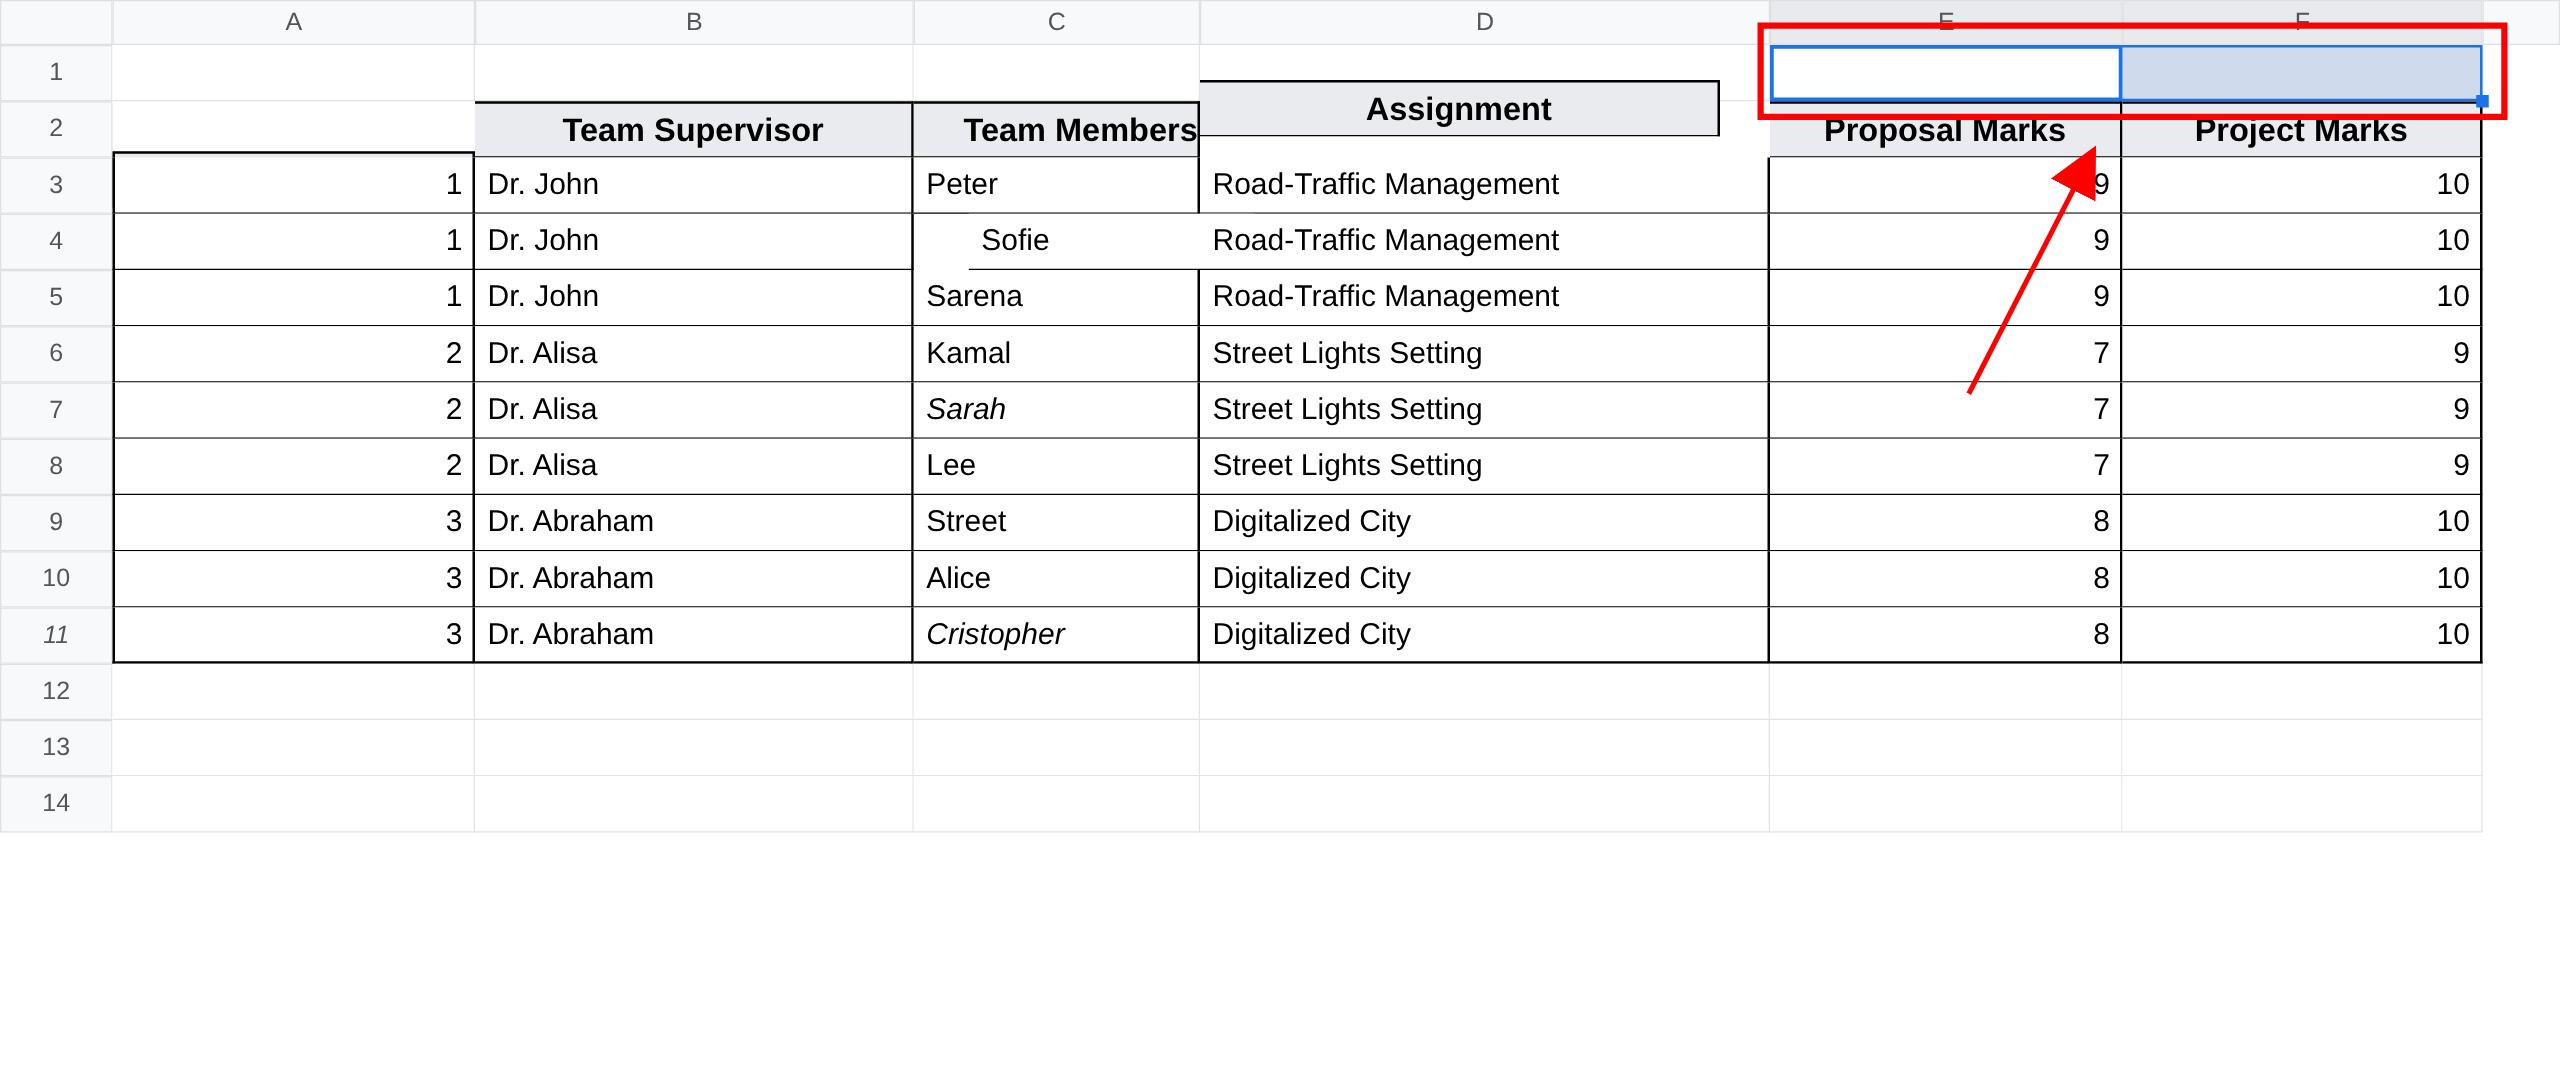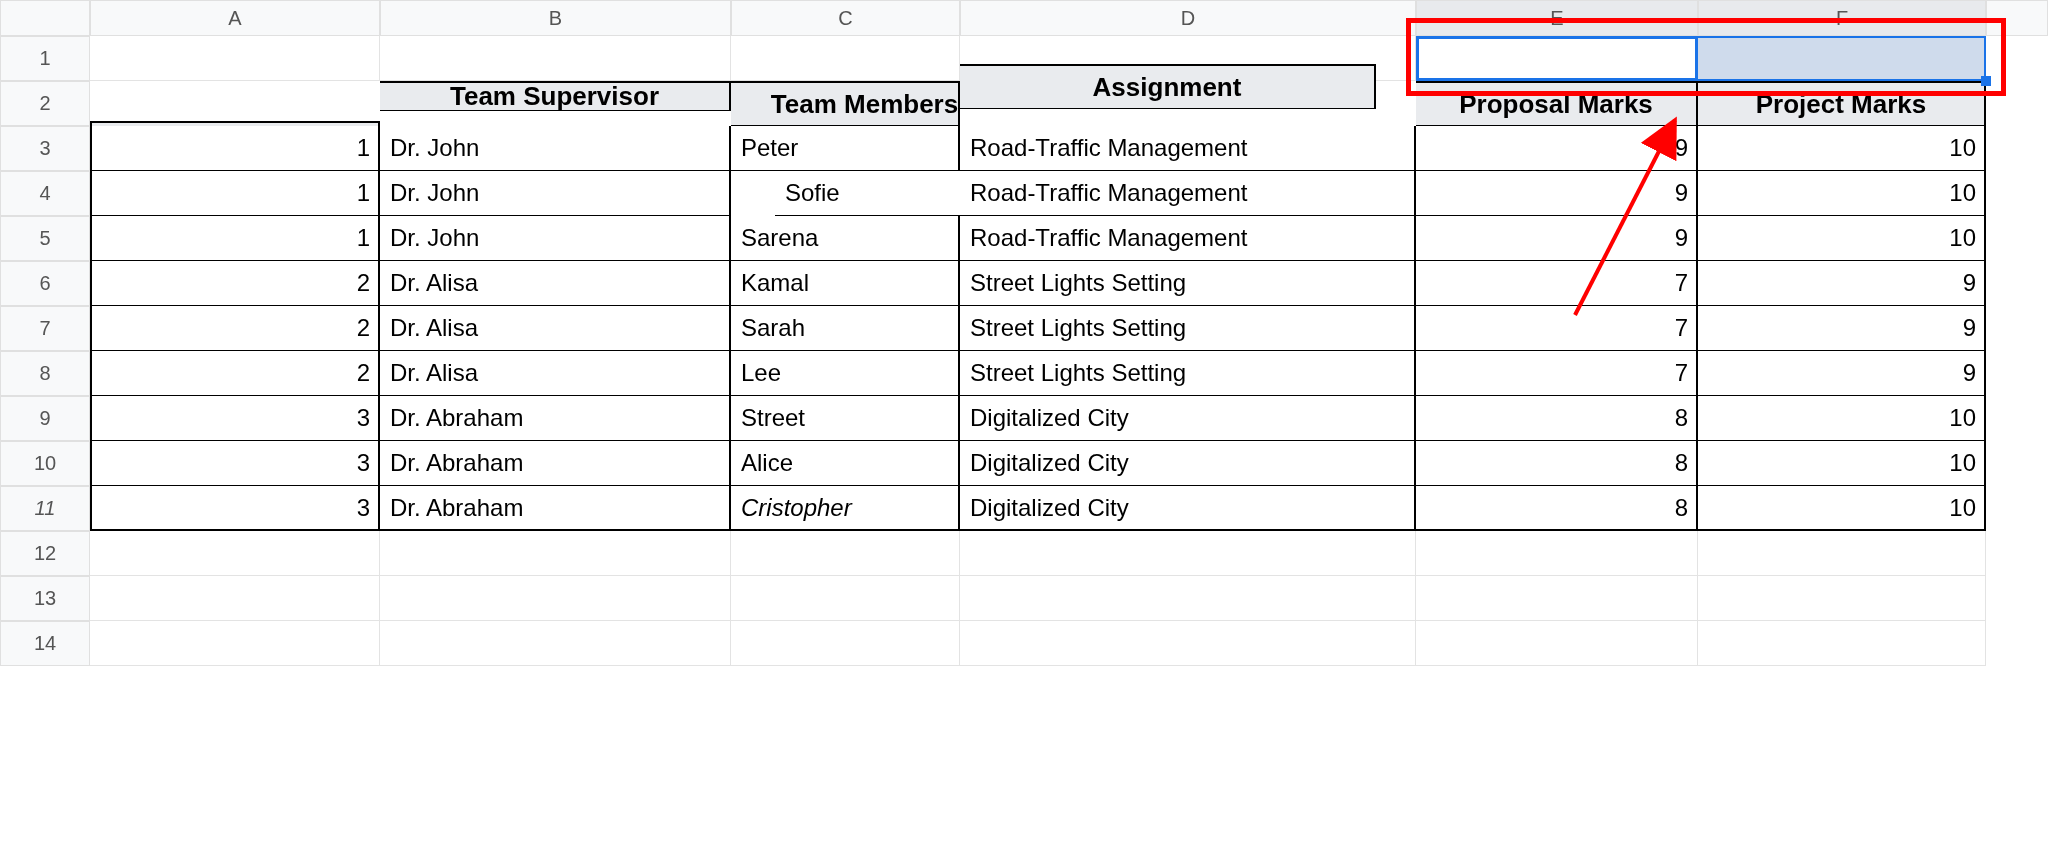--- a/index.html
+++ b/index.html
@@ -62,21 +62,21 @@
       <div class="rowhdr" style="top: 621px; height: 45px;">14</div>
     </div>
 <div id="cells">
       <div class="cell" style="left: 90px; top: 36px; width: 290px; height: 45px;"></div>
       <div class="cell" style="left: 380px; top: 36px; width: 351px; height: 45px;"></div>
       <div class="cell" style="left: 731px; top: 36px; width: 229px; height: 45px;"></div>
       <div class="cell" style="left: 960px; top: 36px; width: 456px; height: 45px;"></div>
       <div class="cell" style="left: 1416px; top: 36px; width: 282px; height: 45px;"></div>
       <div class="cell" style="left: 1698px; top: 36px; width: 288px; height: 45px;"></div>
       <div class="cell hdrcell thickT midB thickL thickR" style="left: 90px; top: 81px; width: 290px; height: 45px; margin-top: 40px;">Team Number</div>
-      <div class="cell hdrcell thickT midB thickR" style="left: 380px; top: 81px; width: 351px; height: 30px;">Team Supervisor</div>
+      <div class="cell hdrcell thickT midB thickR" style="left: 380px; top: 81px; width: 351px; height: 45px;">Team Supervisor</div>
       <div class="cell hdrcell thickT midB thickR" style="left: 731px; top: 81px; width: 229px; height: 45px; padding-left: 48px;">Team Members</div>
       <div class="cell hdrcell thickT midB thickR" style="left: 960px; top: 64px; width: 416px; height: 45px;">Assignment</div>
       <div class="cell hdrcell thickT midB thickR" style="left: 1416px; top: 81px; width: 282px; height: 45px;">Proposal Marks</div>
       <div class="cell hdrcell thickT midB thickR thickR" style="left: 1698px; top: 81px; width: 288px; height: 45px;">Project Marks</div>
       <div class="cell num thickR thickL midB" style="left: 90px; top: 126px; width: 290px; height: 45px;">1</div>
       <div class="cell centerTxt thickR midB" style="left: 380px; top: 126px; width: 351px; height: 45px;">Dr. John</div>
       <div class="cell centerTxt thickR midB" style="left: 731px; top: 126px; width: 229px; height: 45px;">Peter</div>
       <div class="cell centerTxt thickR midB" style="left: 960px; top: 126px; width: 456px; height: 45px;">Road-Traffic Management</div>
       <div class="cell num thickR midB" style="left: 1416px; top: 126px; width: 282px; height: 45px;">9</div>
       <div class="cell num thickR midB" style="left: 1698px; top: 126px; width: 288px; height: 45px;">10</div>
@@ -93,21 +93,21 @@
       <div class="cell num thickR midB" style="left: 1416px; top: 216px; width: 282px; height: 45px;">9</div>
       <div class="cell num thickR midB" style="left: 1698px; top: 216px; width: 288px; height: 45px;">10</div>
       <div class="cell num thickR thickL midB" style="left: 90px; top: 261px; width: 290px; height: 45px;">2</div>
       <div class="cell centerTxt thickR midB" style="left: 380px; top: 261px; width: 351px; height: 45px;">Dr. Alisa</div>
       <div class="cell centerTxt thickR midB" style="left: 731px; top: 261px; width: 229px; height: 45px;">Kamal</div>
       <div class="cell centerTxt thickR midB" style="left: 960px; top: 261px; width: 456px; height: 45px;">Street Lights Setting</div>
       <div class="cell num thickR midB" style="left: 1416px; top: 261px; width: 282px; height: 45px;">7</div>
       <div class="cell num thickR midB" style="left: 1698px; top: 261px; width: 288px; height: 45px;">9</div>
       <div class="cell num thickR thickL midB" style="left: 90px; top: 306px; width: 290px; height: 45px;">2</div>
       <div class="cell centerTxt thickR midB" style="left: 380px; top: 306px; width: 351px; height: 45px;">Dr. Alisa</div>
-      <div class="cell centerTxt thickR midB" style="left: 731px; top: 306px; width: 229px; height: 45px;">Sarah</div>
+      <div class="cell centerTxt thickR midB" style="left: 731px; top: 306px; width: 229px; height: 45px; font-style: italic;">Sarah</div>
       <div class="cell centerTxt thickR midB" style="left: 960px; top: 306px; width: 456px; height: 45px;">Street Lights Setting</div>
       <div class="cell num thickR midB" style="left: 1416px; top: 306px; width: 282px; height: 45px;">7</div>
       <div class="cell num thickR midB" style="left: 1698px; top: 306px; width: 288px; height: 45px;">9</div>
       <div class="cell num thickR thickL midB" style="left: 90px; top: 351px; width: 290px; height: 45px;">2</div>
       <div class="cell centerTxt thickR midB" style="left: 380px; top: 351px; width: 351px; height: 45px;">Dr. Alisa</div>
       <div class="cell centerTxt thickR midB" style="left: 731px; top: 351px; width: 229px; height: 45px;">Lee</div>
       <div class="cell centerTxt thickR midB" style="left: 960px; top: 351px; width: 456px; height: 45px;">Street Lights Setting</div>
       <div class="cell num thickR midB" style="left: 1416px; top: 351px; width: 282px; height: 45px;">7</div>
       <div class="cell num thickR midB" style="left: 1698px; top: 351px; width: 288px; height: 45px;">9</div>
       <div class="cell num thickR thickL midB" style="left: 90px; top: 396px; width: 290px; height: 45px;">3</div>

